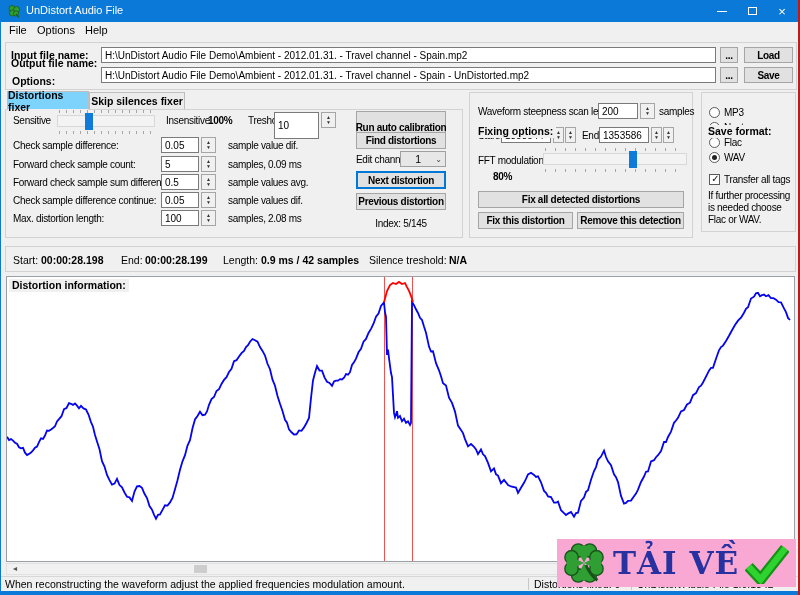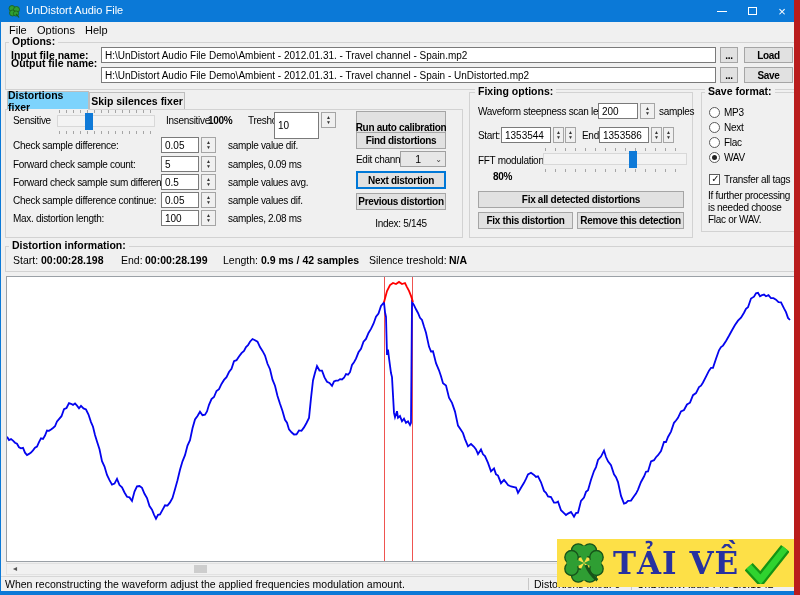--- a/index.html
+++ b/index.html
@@ -1,33 +1,33 @@
 <!DOCTYPE html>
 <html><head>
 <meta charset="utf-8">
 <style>
   html,body{margin:0;padding:0;background:#888;}
   *{box-sizing:border-box;}
   .window{position:relative;width:800px;height:595px;background:#f0f0f0;
     font-family:"Liberation Sans","DejaVu Sans",sans-serif;color:#000;overflow:hidden;
-    border-left:1px solid #0b79d7;border-right:6px solid #b91c1c;}
+    border-left:1px solid #0b79d7;border-right:2px solid #b91c1c;}
   .abs{position:absolute;}
   .b{font-weight:bold;}
   .t{font-size:10.5px;line-height:15px;white-space:nowrap;}
   .lbl{font-size:10px;letter-spacing:-0.3px;line-height:15px;white-space:nowrap;}
   
   .titlebar{position:absolute;left:0;top:0;width:800px;height:22px;background:#0b79d7;}
   .title-text{position:absolute;left:25px;top:4px;color:#fff;font-size:11px;white-space:nowrap;}
   .cap{position:absolute;top:0;height:22px;width:30px;display:flex;align-items:center;justify-content:center;color:#fff;}
   
   .menubar{position:absolute;left:0;top:22px;width:800px;height:17px;background:#f0f0f0;}
   .menu-item{position:absolute;top:1px;height:15px;font-size:11px;padding:1px 6px;}
   
   .gb{position:absolute;border:1px solid #d2d2d2;}
-  .gl{position:absolute;background:#f0f0f0;padding:0 3px;font-weight:bold;font-size:10.5px;line-height:13px;white-space:nowrap;z-index:2;}
+  .gl{position:absolute;background:#f0f0f0;padding:0 3px;font-weight:bold;font-size:10.5px;line-height:13px;white-space:nowrap;z-index:2;margin-top:40px;}
   
   .field{position:absolute;background:#fff;border:1px solid #7a7a7a;font-size:10px;padding:4px 3px;display:flex;align-items:center;white-space:nowrap;overflow:hidden;}
   .btn{position:absolute;background:#e1e1e1;border:1px solid #a5a5a5;font-weight:bold;font-size:10px;letter-spacing:-0.3px;display:flex;align-items:center;justify-content:center;white-space:nowrap;cursor:default;}
   .btn.focus{border:2px solid #0078d7;}
   .spin{position:absolute;width:15px;border:1px solid #a5a5a5;background:#f0f0f0;display:flex;flex-direction:column;align-items:center;justify-content:space-between;padding:2px 0;}
   .sa{font-size:5px;line-height:5px;color:#333;}
   .combo{position:absolute;background:#e7e7e7;border:1px solid #a0a0a0;font-size:10.5px;display:flex;align-items:center;}
   .combo .val{flex:1;text-align:center;}
   .combo .chev{font-size:8px;color:#444;padding-right:3px;}
   
@@ -50,21 +50,21 @@
   .scroll-arrow{position:absolute;top:0;width:14px;height:10px;color:#555;font-size:7px;line-height:10px;text-align:center;}
   .scroll-thumb{position:absolute;left:187px;top:1px;width:13px;height:8px;background:#cdcdcd;}
   
   .statusbar{position:absolute;left:0;top:576px;width:800px;height:15px;background:#f0f0f0;border-top:1px solid #d7d7d7;}
   .sep{position:absolute;top:578px;width:1px;height:12px;background:#c8c8c8;}
   .statustext{position:absolute;font-size:10.5px;line-height:14px;white-space:nowrap;top:577px;}
   .bottomedge{position:absolute;left:0;top:591px;width:800px;height:4px;background:#0b79d7;}
   .grip{position:absolute;right:3px;top:585px;width:2px;height:2px;background:#9a9a9a;
     box-shadow:-4px 0 #9a9a9a,-8px 0 #9a9a9a,-4px -4px #9a9a9a,0 -4px #9a9a9a,0 -8px #9a9a9a;}
   
-  .watermark{position:absolute;left:556px;top:539px;width:239px;height:48px;background:#fde047;display:flex;align-items:center;z-index:10;}
+  .watermark{position:absolute;left:556px;top:539px;width:239px;height:48px;background:#f9a8d4;display:flex;align-items:center;z-index:10;}
   .wm-text{font-family:"DejaVu Serif","Liberation Serif",serif;font-weight:bold;font-size:31px;color:#2731a0;letter-spacing:1px;margin:0 6px;white-space:nowrap;}
 </style>
 </head>
 <body>
 
 <div class="window">
 
   <div class="titlebar">
     <svg class="abs" style="left:6px;top:4px" width="14" height="14" viewBox="0 0 14 14">
       <g fill="#2f9e33" stroke="#1a5c1a" stroke-width="0.8">

